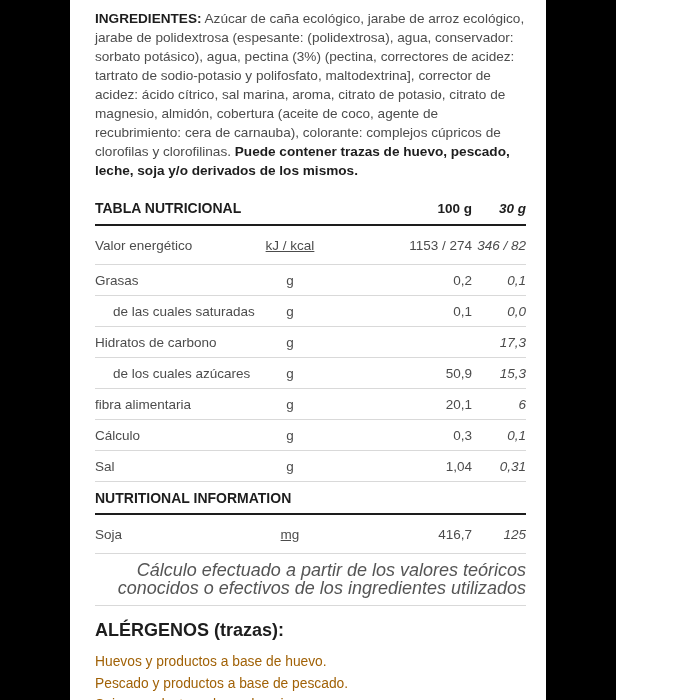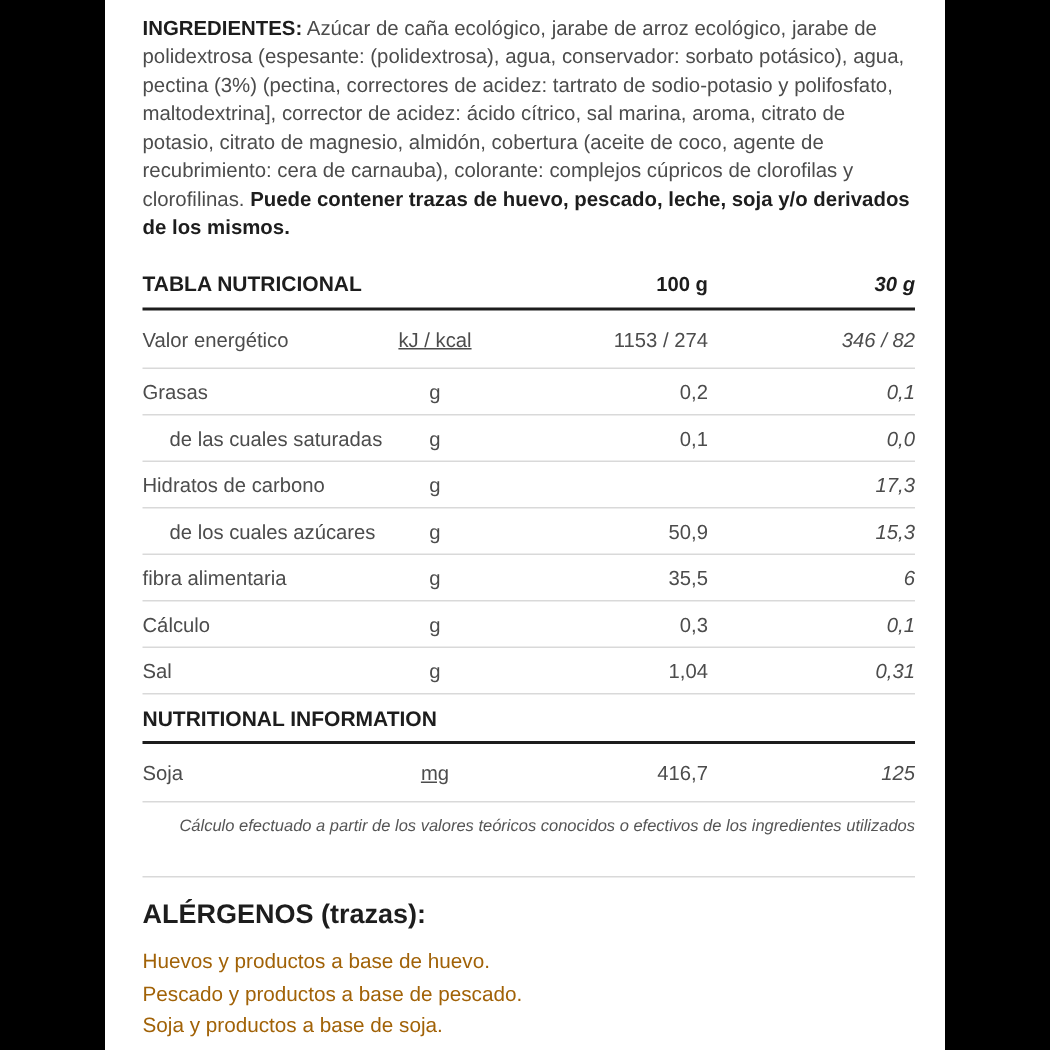--- a/index.html
+++ b/index.html
@@ -2,21 +2,21 @@
 <html><head>
 <meta charset="utf-8">
 <style>
   html, body { margin: 0; padding: 0; }
   body {
     width: 700px; height: 700px; overflow: hidden;
     background: #ffffff;
     font-family: "Liberation Sans", "DejaVu Sans", sans-serif;
     color: #4c4c4c;
   }
-  .page { display: flex; width: 700px; height: 700px; }
+  .page { display: flex; width: 616px; height: 700px; }
   .bar { background: #000000; flex: 0 0 70px; height: 700px; }
   .content {
     flex: 1 1 auto; background: #ffffff; height: 700px;
     padding: 9px 20px 0 25px; box-sizing: border-box;
   }
   .b { font-weight: bold; color: #1d1d1d; }
 
   
   .ingredients {
     margin: 0 0 15px 0;
@@ -42,23 +42,23 @@
   .c-unit  { width: 70px; text-align: center; text-decoration: underline; }
   .c-v100  { width: 147px; text-align: right; }
   .c-v30   { flex: 1 1 auto; text-align: right; font-style: italic; }
 
   .section-title-row {
     border-bottom: 2px solid #1d1d1d;
     padding: 8px 0 7px 0;
   }
   .note-row {
     border-bottom: 1px solid #d9d9d9;
-    padding: 7px 0 24px 0;
+    padding: 7px 0 8px 0;
     font-style: italic; text-align: right;
-    font-size: 11px; line-height: 18px; color: #555555;
+    font-size: 18px; line-height: 18px; color: #555555;
   }
 
   
   .allergens { margin-top: 14px; }
   .allergens-title { font-size: 18px; margin: 0 0 10px 0; }
   .allergen-item { font-size: 13.8px; line-height: 21.5px; color: #a16207; }
 </style>
 </head>
 <body>
 
@@ -110,21 +110,21 @@
       <div class="row">
         <div class="c-label indent">de los cuales azúcares</div>
         <div class="c-unit">g</div>
         <div class="c-v100">50,9</div>
         <div class="c-v30">15,3</div>
       </div>
 
       <div class="row">
         <div class="c-label">fibra alimentaria</div>
         <div class="c-unit">g</div>
-        <div class="c-v100">35,5</div>
+        <div class="c-v100">20,1</div>
         <div class="c-v30">6</div>
       </div>
 
       <div class="row">
         <div class="c-label">Cálculo</div>
         <div class="c-unit">g</div>
         <div class="c-v100">0,3</div>
         <div class="c-v30">0,1</div>
       </div>
 

